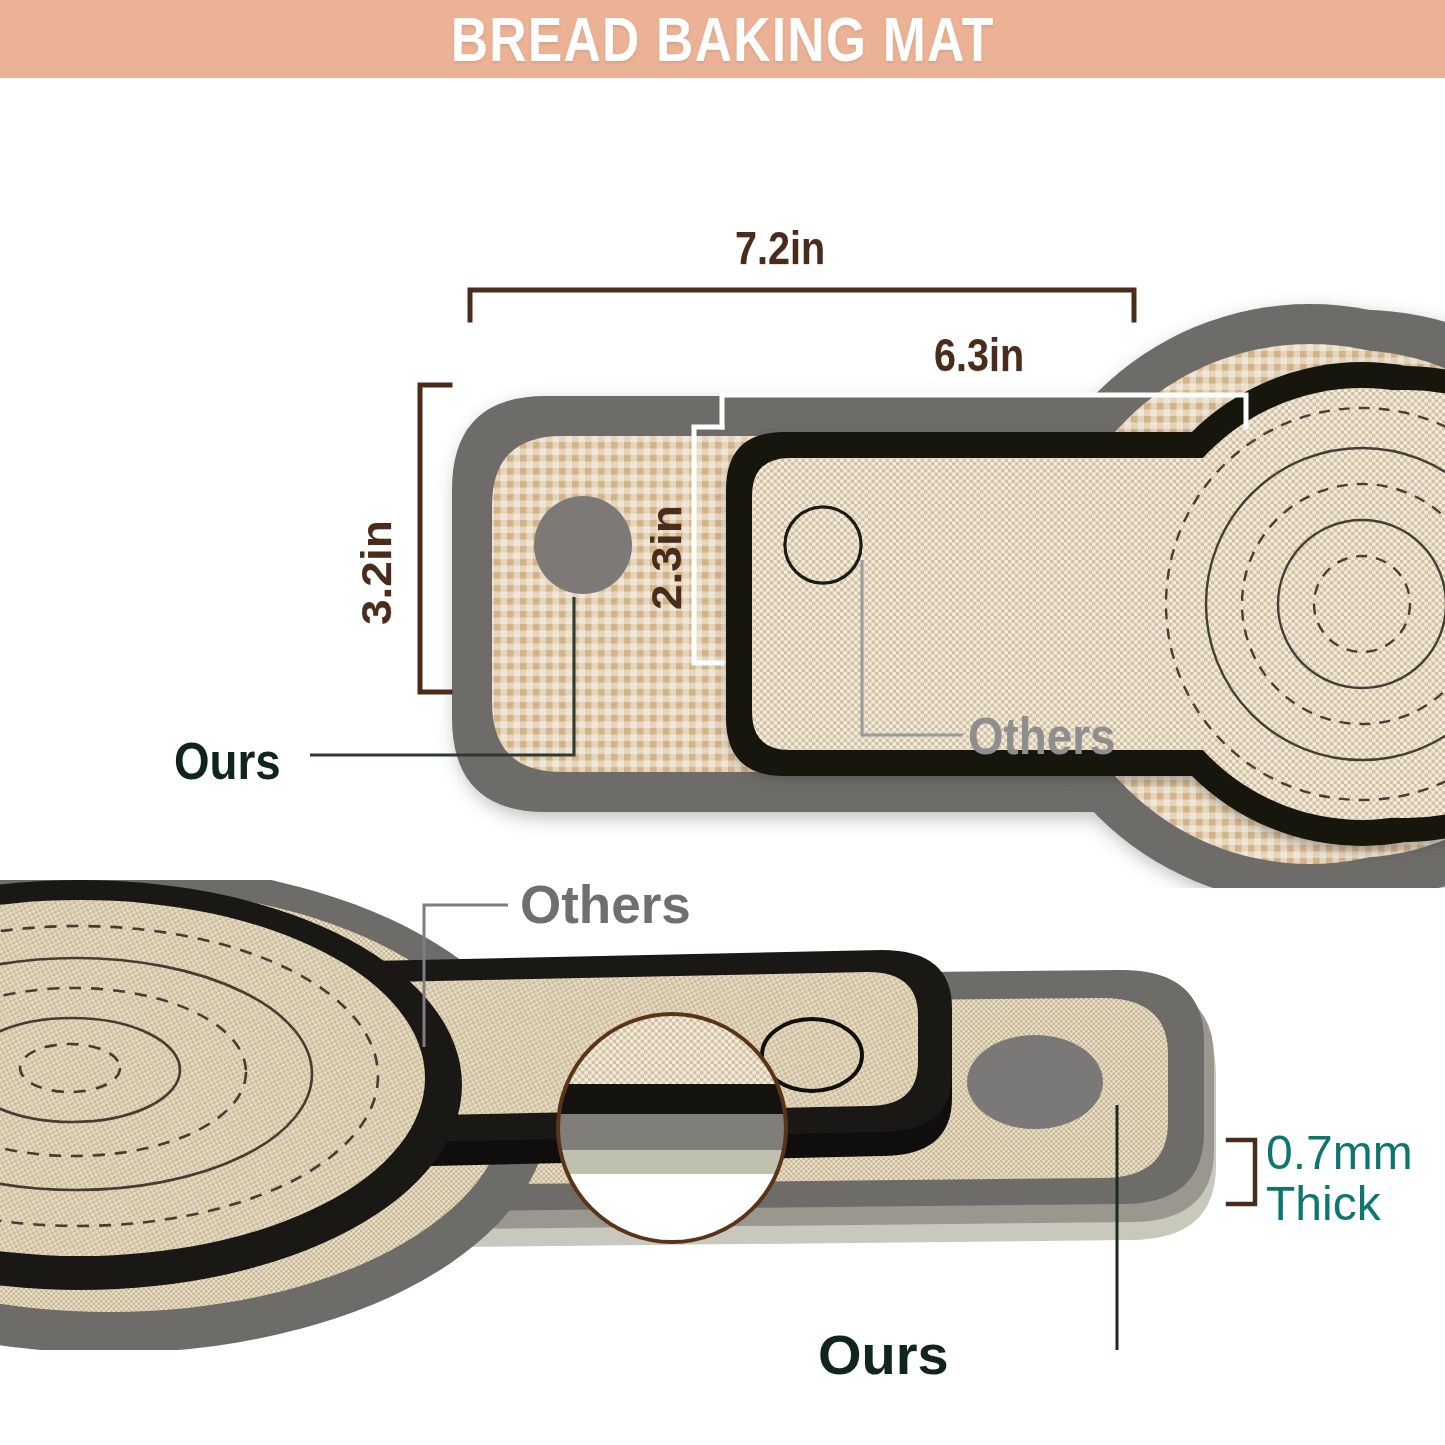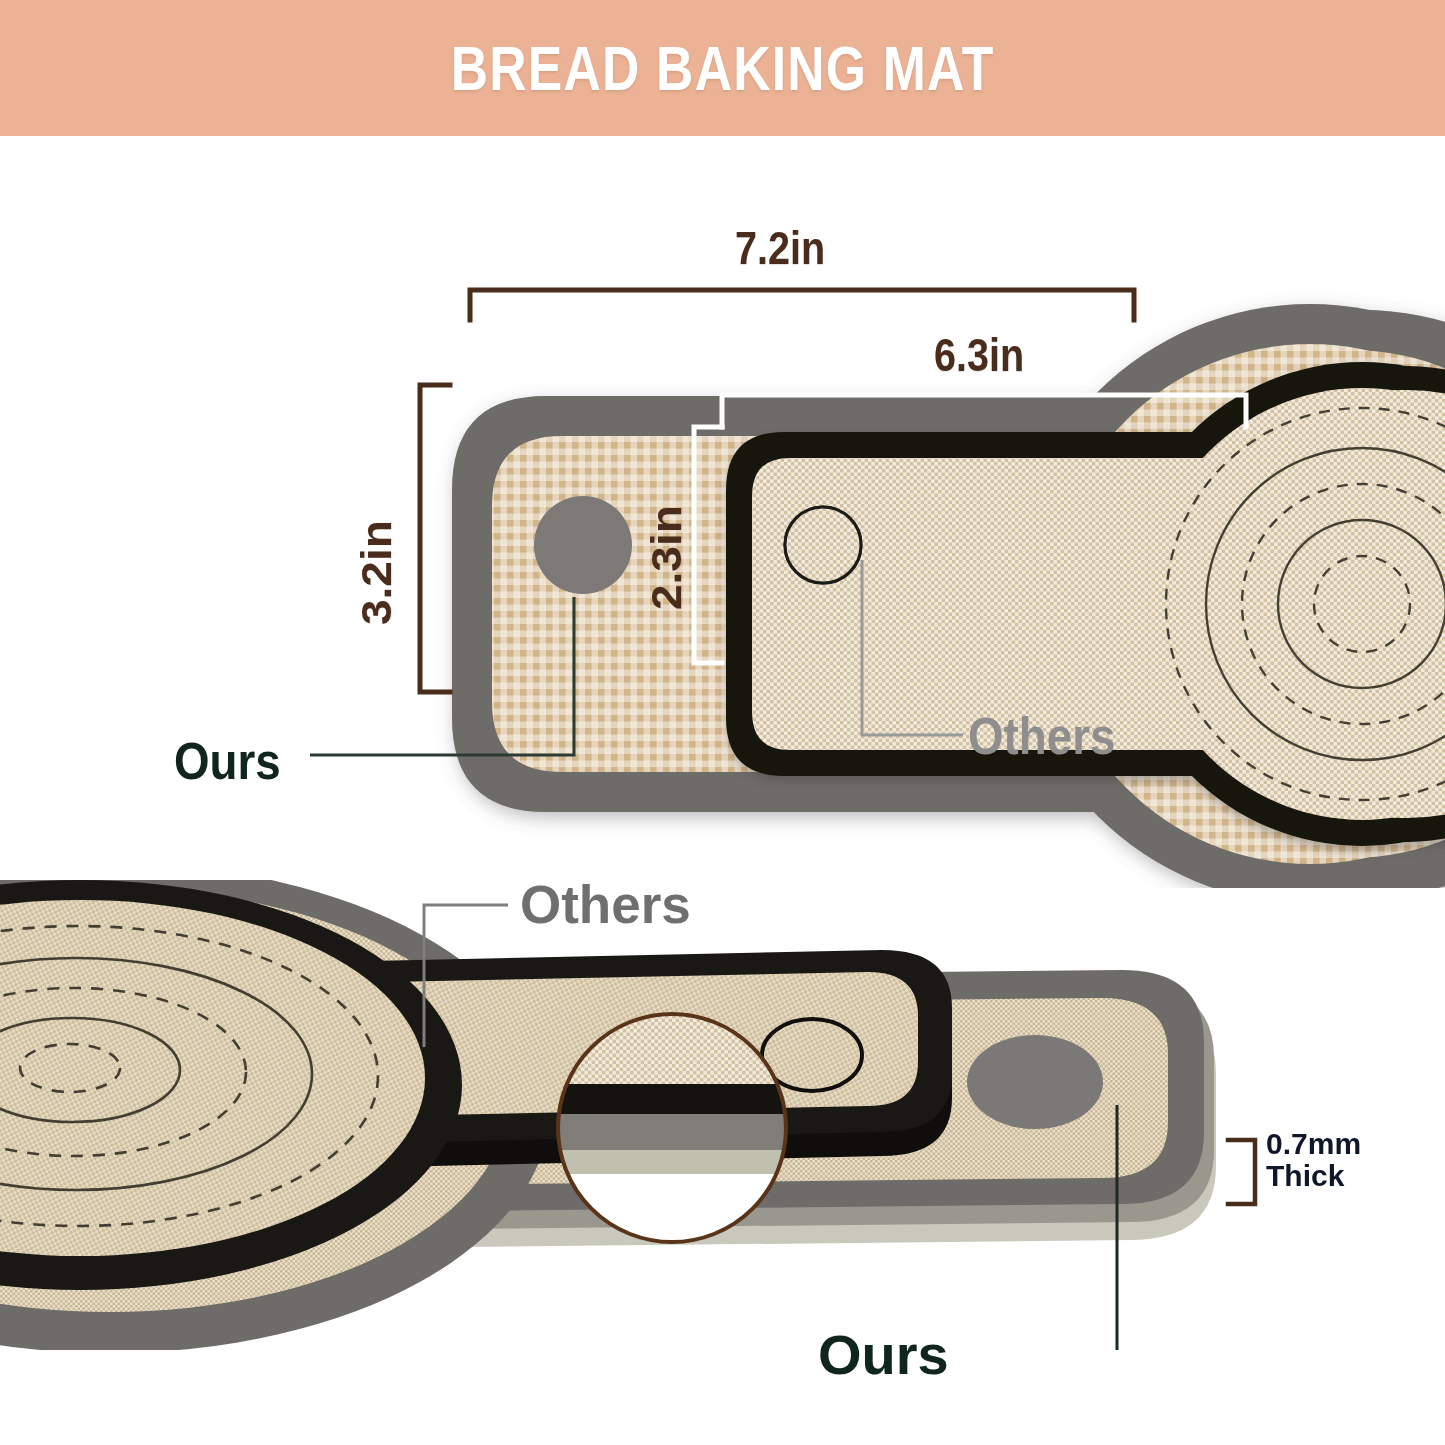--- a/index.html
+++ b/index.html
@@ -16,21 +16,21 @@
     position: relative;
     width: 1445px; height: 1445px;
     background: #ffffff;
     overflow: hidden;
   }
 
   
   .banner {
     position: absolute;
     left: 0; top: 0;
-    width: 1445px; height: 136px;
+    width: 1445px; height: 78px;
     background: #ebb295;
     display: flex;
     align-items: center;
     justify-content: center;
   }
   .banner-title {
     color: #ffffff;
     font-family: "Liberation Sans Narrow", "Liberation Sans", sans-serif;
     font-size: 63px;
     font-weight: bold;
@@ -89,23 +89,23 @@
     font-weight: bold;
   }
   .lbl-others-round {
     font-family: "Liberation Sans", sans-serif;
     color: #6f6f6f;
     font-size: 53px;
     font-weight: bold;
   }
   .lbl-thick {
     font-family: "Liberation Sans", sans-serif;
-    color: #0f172a;
-    font-size: 30px;
-    font-weight: bold;
+    color: #0f766e;
+    font-size: 48px;
+    font-weight: normal;
     line-height: 1.06;
     white-space: pre-line;
   }
 </style>
 </head>
 <body>
 
 <div id="stage">
 
   <svg class="art" viewBox="0 0 1445 1445">

